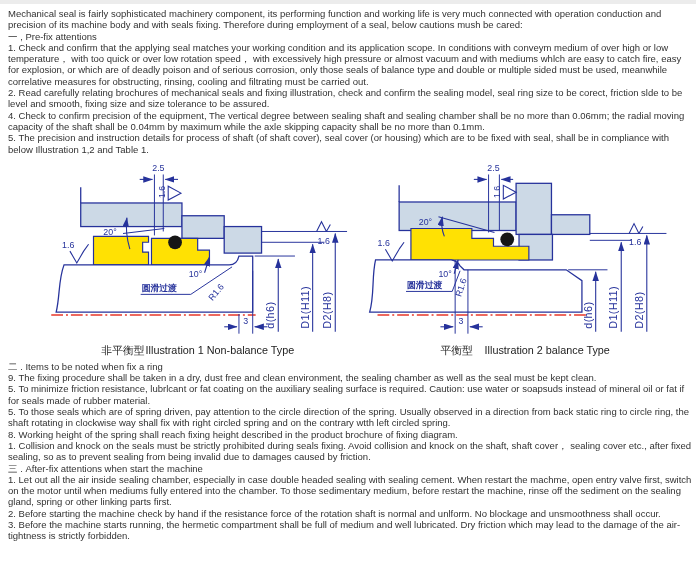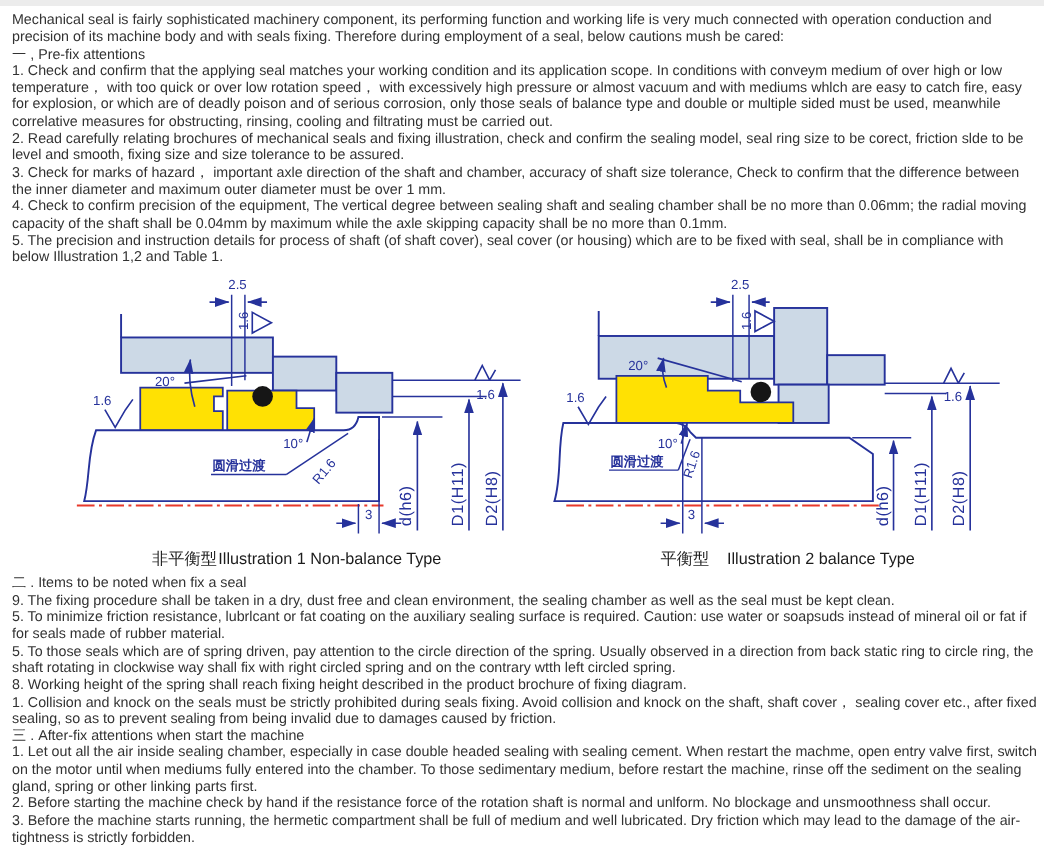--- a/index.html
+++ b/index.html
@@ -22,21 +22,20 @@
 <body>
 
 <div class="topstrip"></div>
 <div class="page">
 
   <p>Mechanical seal is fairly sophisticated machinery component, its performing function and working life is very much connected with operation conduction and precision of its machine body and with seals fixing. Therefore during employment of a seal, below cautions mush be cared:</p>
 
   <p>一 , Pre-fix attentions</p>
   <p>1. Check and confirm that the applying seal matches your working condition and its application scope. In conditions with conveym medium of over high or low temperature， with too quick or over low rotation speed， with excessively high pressure or almost vacuum and with mediums whlch are easy to catch fire, easy for explosion, or which are of deadly poison and of serious corrosion, only those seals of balance type and double or multiple sided must be used, meanwhile correlative measures for obstructing, rinsing, cooling and filtrating must be carried out.</p>
   <p>2. Read carefully relating brochures of mechanical seals and fixing illustration, check and confirm the sealing model, seal ring size to be corect, friction slde to be level and smooth, fixing size and size tolerance to be assured.</p>
-  <p>3. Check for marks of hazard， important axle direction of the shaft and chamber, accuracy of shaft size tolerance, Check to confirm that the difference between the inner diameter and maximum outer diameter must be over 1 mm.</p>
   <p>4. Check to confirm precision of the equipment, The vertical degree between sealing shaft and sealing chamber shall be no more than 0.06mm; the radial moving capacity of the shaft shall be 0.04mm by maximum while the axle skipping capacity shall be no more than 0.1mm.</p>
   <p>5. The precision and instruction details for process of shaft (of shaft cover), seal cover (or housing) which are to be fixed with seal, shall be in compliance with below Illustration 1,2 and Table 1.</p>
 
   <div class="diagrams">
 
     <svg width="348" height="205" viewBox="0 0 348 205">
       <defs>
         <marker id="arwL" markerWidth="10" markerHeight="8" refX="8.5" refY="3" orient="auto">
           <path d="M0,0 L9,3 L0,6 Z" fill="#26329b"></path>
         </marker>
@@ -180,21 +179,21 @@
       <text class="dlabel-big" transform="translate(272,174) rotate(-90)">D1(H11)</text>
       <text class="dlabel-big" transform="translate(298,174) rotate(-90)">D2(H8)</text>
       <text class="dlabel" x="284" y="89">1.6</text>
 
       <text class="caption" x="92" y="200">平衡型</text>
       <text class="caption" x="137" y="200">Illustration 2 balance Type</text>
     </svg>
 
   </div>
 
-  <p>二 . Items to be noted when fix a seal</p>
+  <p>二 . Items to be noted when fix a ring</p>
   <p>9. The fixing procedure shall be taken in a dry, dust free and clean environment, the sealing chamber as well as the seal must be kept clean.</p>
   <p>5. To minimize friction resistance, lubrlcant or fat coating on the auxiliary sealing surface is required. Caution: use water or soapsuds instead of mineral oil or fat if for seals made of rubber material.</p>
   <p>5. To those seals which are of spring driven, pay attention to the circle direction of the spring. Usually observed in a direction from back static ring to circle ring, the shaft rotating in clockwise way shall fix with right circled spring and on the contrary wtth left circled spring.</p>
   <p>8. Working height of the spring shall reach fixing height described in the product brochure of fixing diagram.</p>
   <p>1. Collision and knock on the seals must be strictly prohibited during seals fixing. Avoid collision and knock on the shaft, shaft cover， sealing cover etc., after fixed sealing, so as to prevent sealing from being invalid due to damages caused by friction.</p>
 
   <p>三 . After-fix attentions when start the machine</p>
   <p>1. Let out all the air inside sealing chamber, especially in case double headed sealing with sealing cement. When restart the machme, open entry valve first, switch on the motor until when mediums fully entered into the chamber. To those sedimentary medium, before restart the machine, rinse off the sediment on the sealing gland, spring or other linking parts first.</p>
   <p>2. Before starting the machine check by hand if the resistance force of the rotation shaft is normal and unlform. No blockage and unsmoothness shall occur.</p>
   <p>3. Before the machine starts running, the hermetic compartment shall be full of medium and well lubricated. Dry friction which may lead to the damage of the air-tightness is strictly forbidden.</p>

